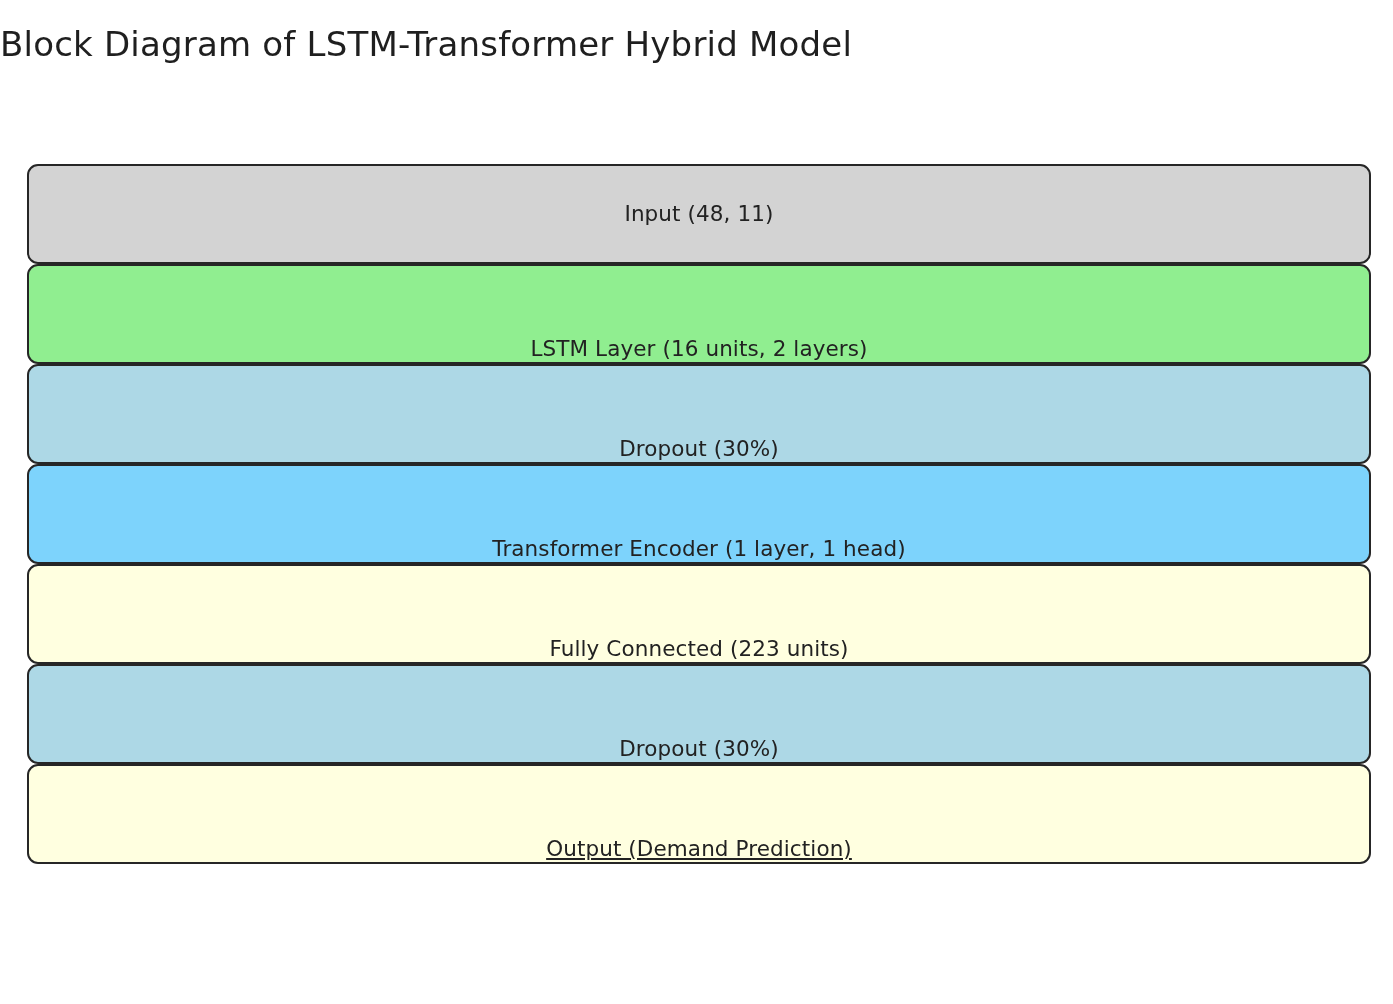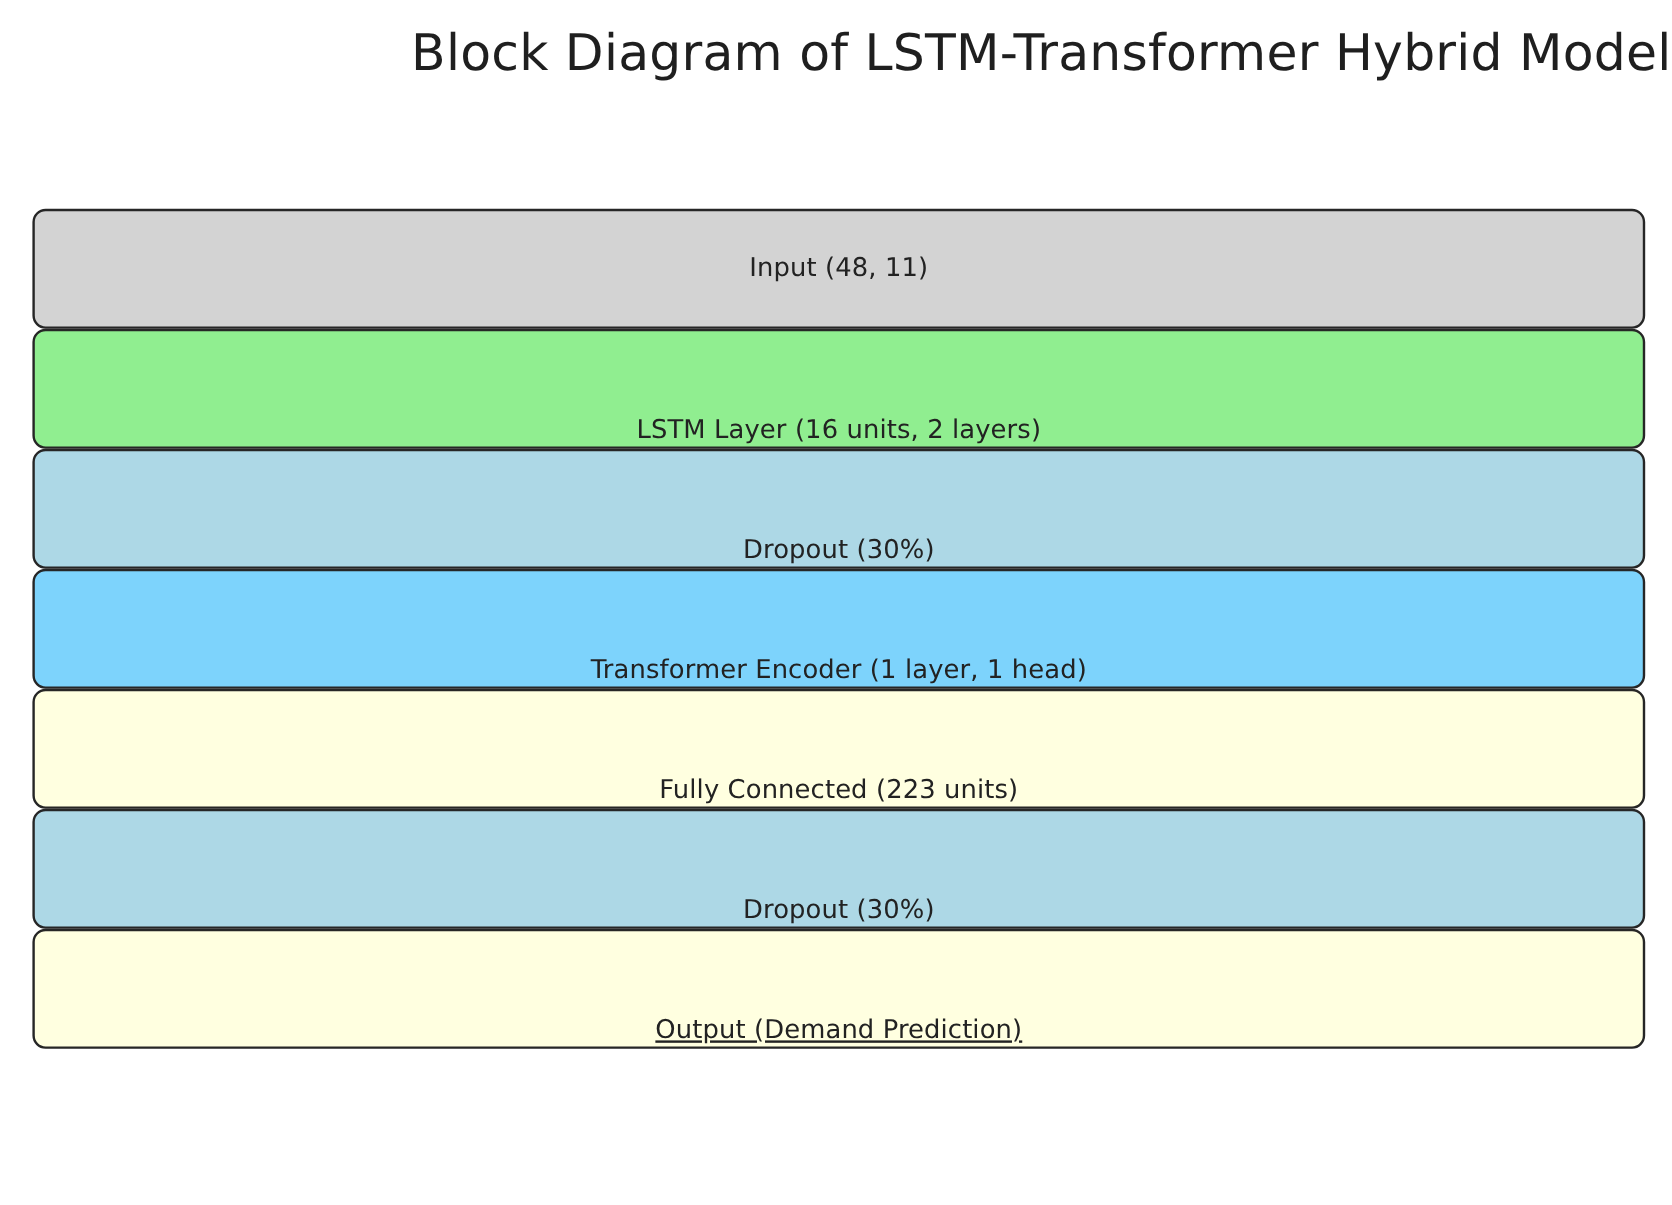--- a/index.html
+++ b/index.html
@@ -18,32 +18,32 @@
     position: relative;
     width: 1393px;
     height: 1004px;
     background: #ffffff;
   }
   #figure-title {
     position: absolute;
     top: 22px;
     left: 0;
     width: 1393px;
-    text-align: right;
-    font-size: 42px;
+    text-align: left;
+    font-size: 34px;
     font-weight: 400;
     color: #1f1f1f;
     letter-spacing: 0.2px;
     line-height: 44px;
     white-space: nowrap;
   }
   #block-stack {
     position: absolute;
     left: 27px;
-    top: 174px;
+    top: 164px;
     width: 1344px;
   }
   .block {
     position: relative;
     box-sizing: border-box;
     width: 100%;
     height: 100px;
     border: 2.4px solid #262626;
     border-radius: 11px;
     display: flex;

